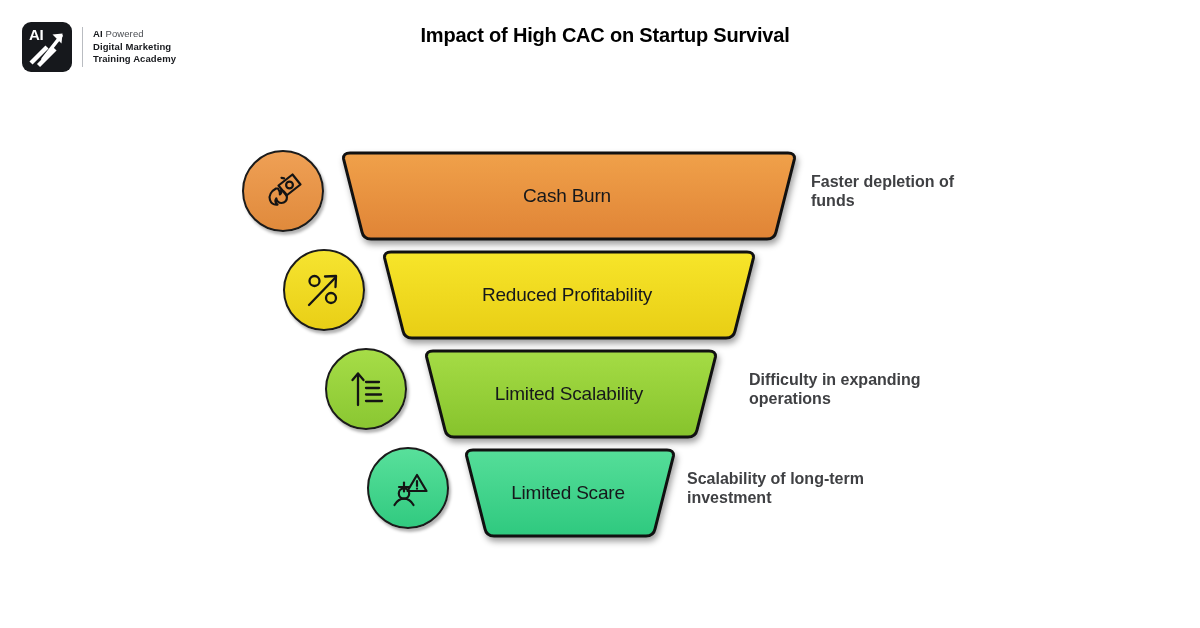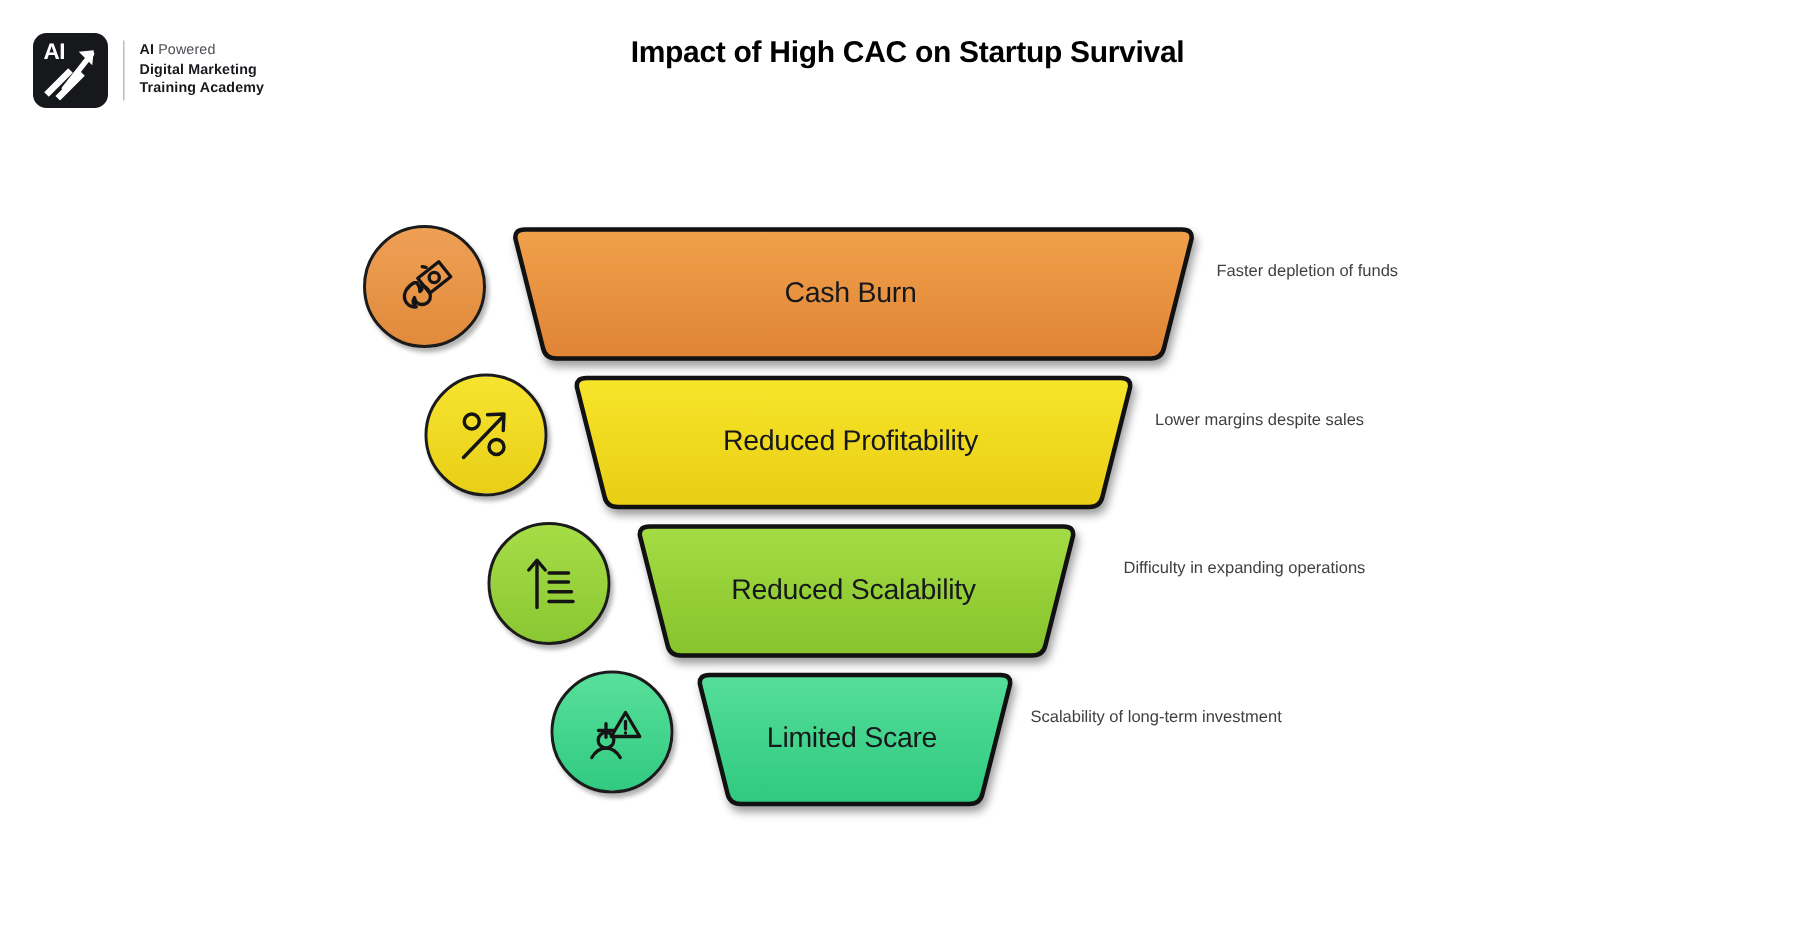--- a/index.html
+++ b/index.html
@@ -137,24 +137,24 @@
     font-weight: normal;
     color: #16181b;
     letter-spacing: -0.2px;
     white-space: nowrap;
     pointer-events: none;
   }
 
   .band-desc {
     position: absolute;
     top: 22px;
-    font-size: 11px;
+    font-size: 16px;
     line-height: 19px;
     color: #3f4043;
-    font-weight: normal;
+    font-weight: bold;
   }
 
   
   #row-0 { top: 10px; }
   #row-1 { top: 109px; }
   #row-2 { top: 208px; }
   #row-3 { top: 307px; }
 
   #icon-0 { left: 242px; }
   #icon-1 { left: 283px; }
@@ -248,21 +248,20 @@
           <defs>
             <linearGradient id="g1" x1="0" y1="0" x2="0" y2="1">
               <stop offset="0%" stop-color="#F7E52A"></stop>
               <stop offset="100%" stop-color="#E8CE15"></stop>
             </linearGradient>
           </defs>
           <path d="M9 3 Q2 3 2.6 9 L21 82 Q22.5 89 30 89 L344 89 Q351.5 89 353 82 L371.4 9 Q372 3 365 3 Z" fill="url(#g1)" stroke="#111111" stroke-width="3"></path>
         </svg>
       </div>
       <div class="band-label" id="label-1">Reduced Profitability</div>
-      <div class="band-desc" id="desc-1">Lower margins despite sales</div>
     </div>
 
     <div class="stage-row" id="row-2">
       <div class="icon-badge" id="icon-2" style="background:linear-gradient(180deg,#A6DD47,#8AC732);">
         <svg width="50" height="50" viewBox="0 0 50 50">
           <g stroke="#141414" stroke-width="2.3" fill="none" stroke-linecap="round" stroke-linejoin="round">
             <path d="M17 41 L17 10"></path>
             <path d="M11.5 16 L17 9.5 L22.5 16"></path>
             <path d="M25 18 L38 18"></path>
             <path d="M25 24 L38 24"></path>
@@ -275,21 +274,21 @@
         <svg width="294" height="92" viewBox="0 0 294 92">
           <defs>
             <linearGradient id="g2" x1="0" y1="0" x2="0" y2="1">
               <stop offset="0%" stop-color="#A5DC45"></stop>
               <stop offset="100%" stop-color="#86C32C"></stop>
             </linearGradient>
           </defs>
           <path d="M9 3 Q2 3 2.6 9 L21 82 Q22.5 89 30 89 L264 89 Q271.5 89 273 82 L291.4 9 Q292 3 285 3 Z" fill="url(#g2)" stroke="#111111" stroke-width="3"></path>
         </svg>
       </div>
-      <div class="band-label" id="label-2">Reduced Scalability</div>
+      <div class="band-label" id="label-2">Limited Scalability</div>
       <div class="band-desc" id="desc-2">Difficulty in expanding operations</div>
     </div>
 
     <div class="stage-row" id="row-3">
       <div class="icon-badge" id="icon-3" style="background:linear-gradient(180deg,#58E09B,#31CA80);">
         <svg width="50" height="50" viewBox="0 0 50 50">
           <g stroke="#141414" stroke-width="2.2" fill="none" stroke-linecap="round" stroke-linejoin="round">
             <path d="M34 12 L43.5 28 L24.5 28 Z"></path>
             <path d="M34 18 L34 23"></path>
             <path d="M34 25.6 L34 25.7"></path>

